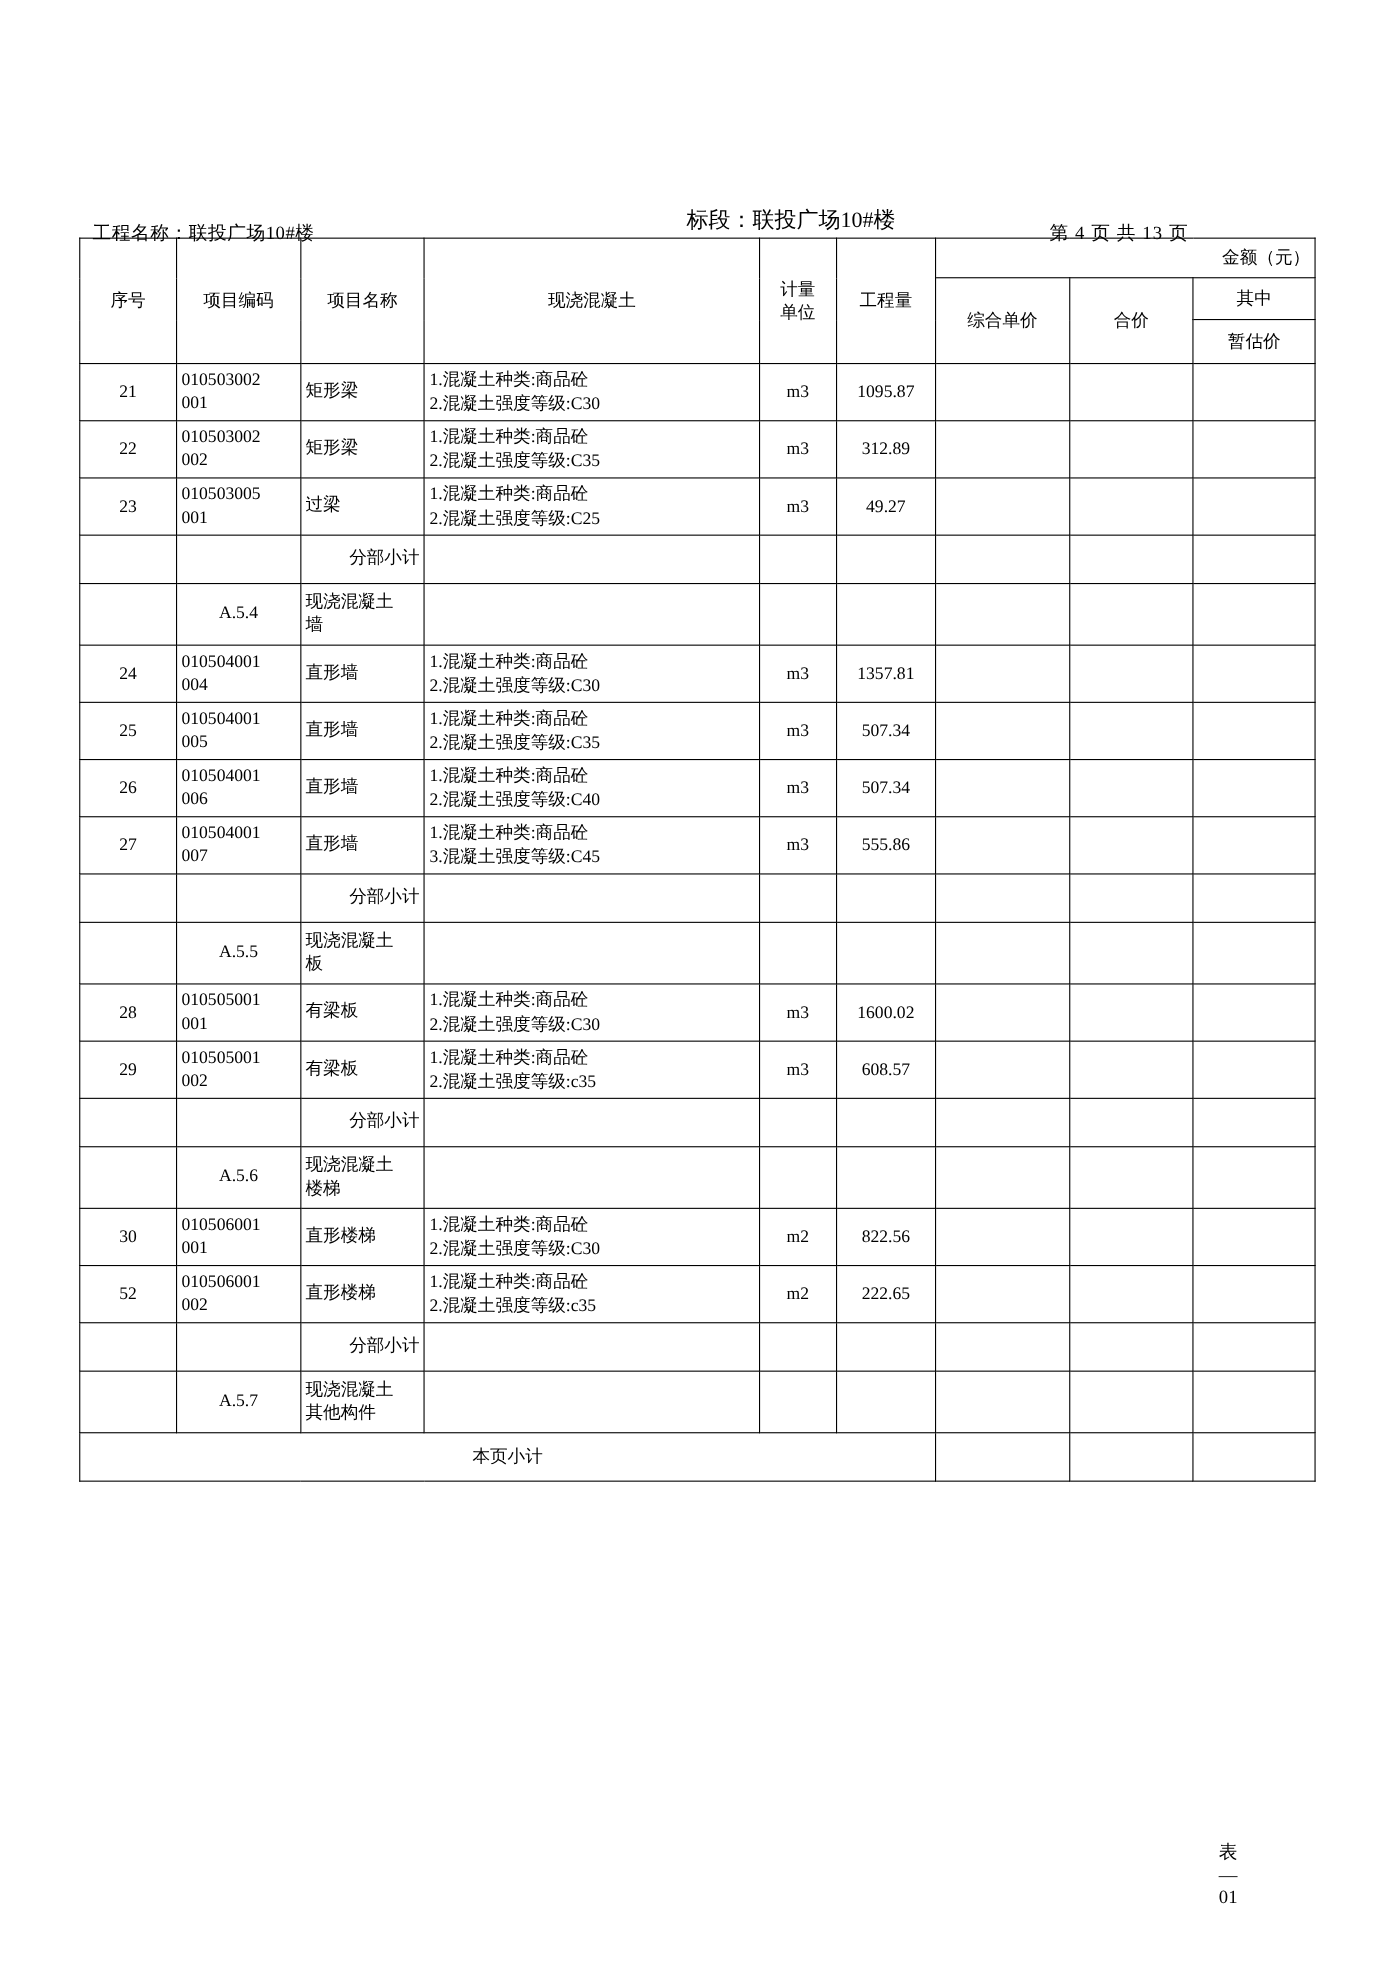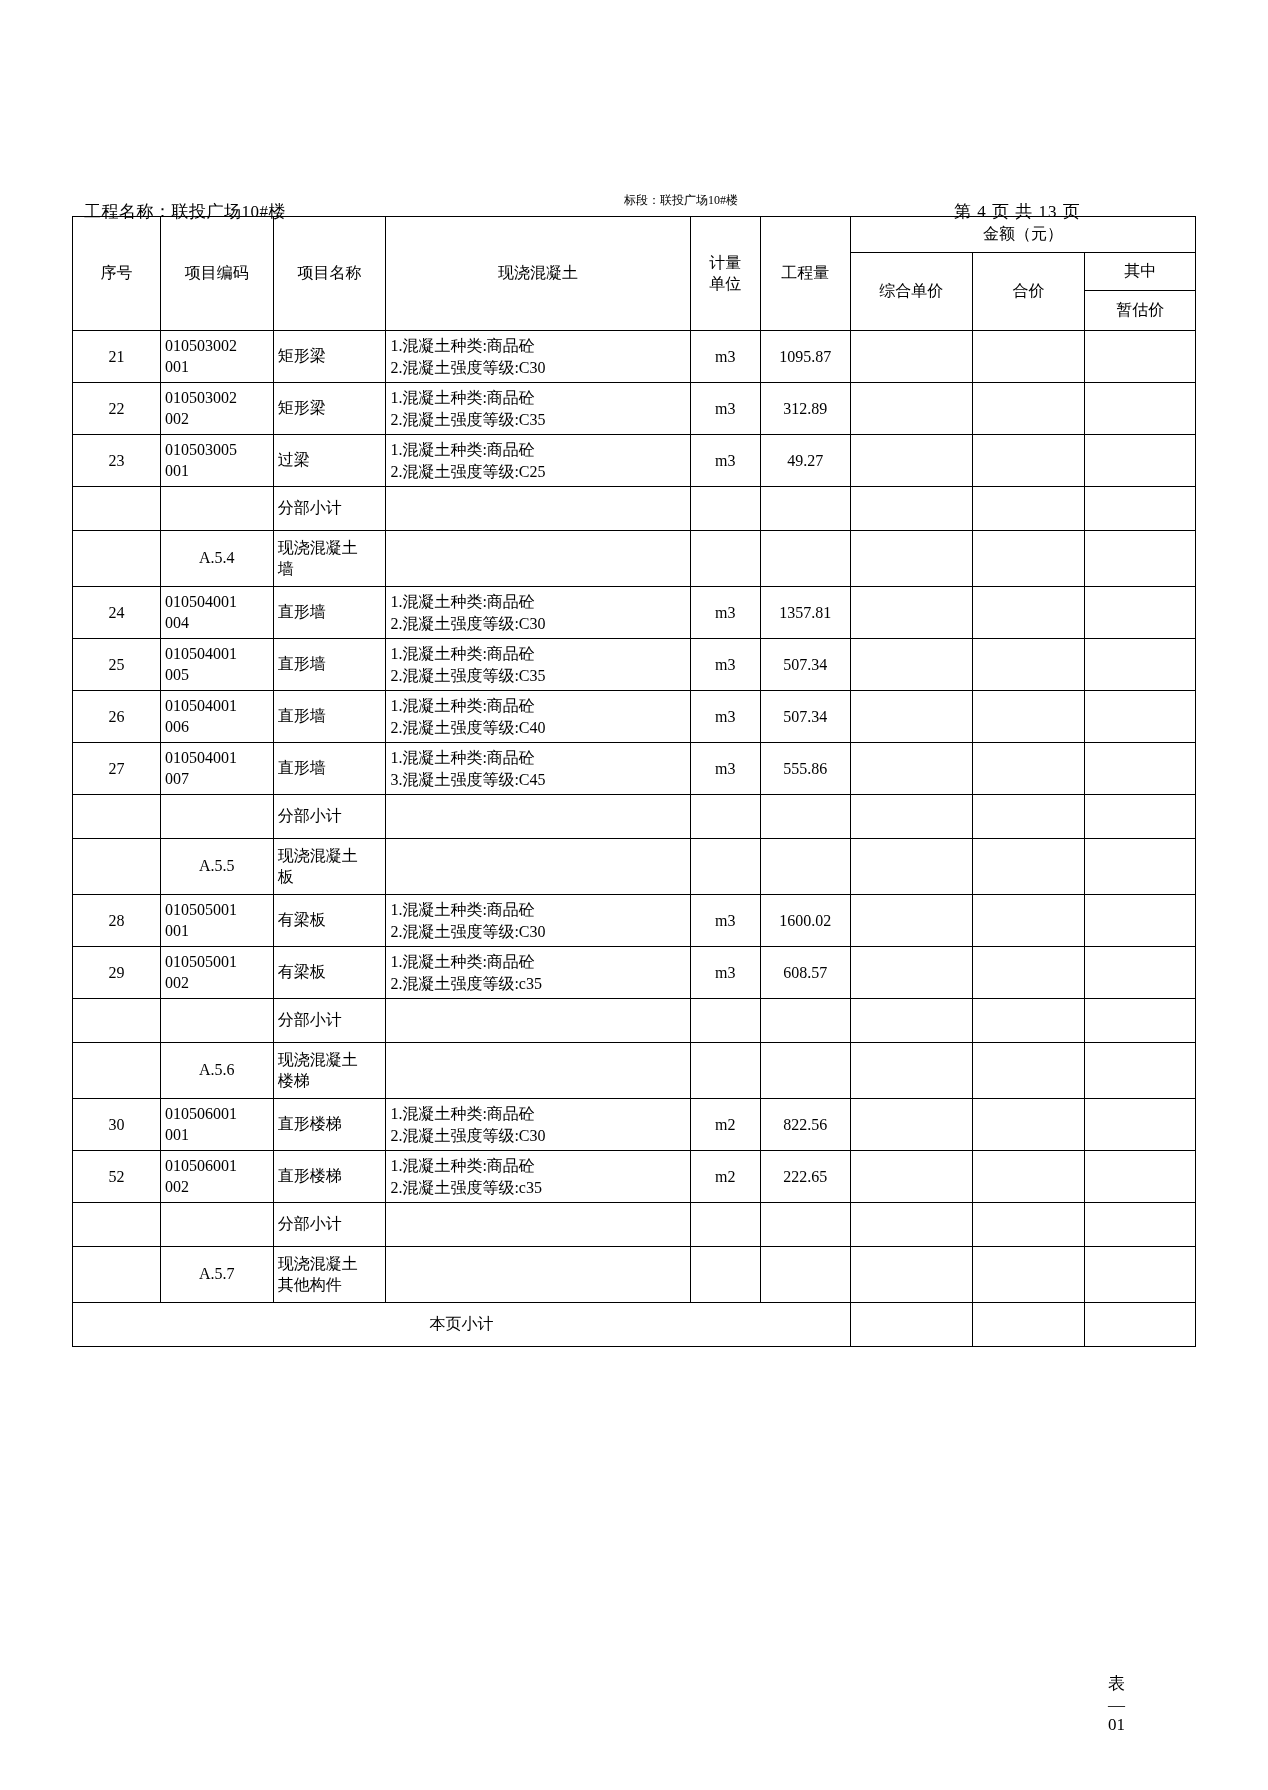--- a/index.html
+++ b/index.html
@@ -33,21 +33,21 @@
     left: 0;
     top: 10px;
     font-size: 17px;
     letter-spacing: 0.5px;
   }
   .hdr-center {
     position: absolute;
     left: 540px;
     top: 0px;
     width: 250px;
-    font-size: 12px;
+    font-size: 20px;
     line-height: 20px;
   }
   .hdr-right {
     position: absolute;
     left: 870px;
     top: 10px;
     font-size: 17px;
     letter-spacing: 1px;
   }
   table.main {
@@ -70,28 +70,28 @@
   .c-code { width: 100px; text-align: left; padding-left: 8px; }
   .c-name { width: 100px; text-align: left; padding-left: 6px; }
   .c-desc { width: 270px; text-align: left; padding-left: 8px; }
   .c-unit { width: 62px; text-align: center; }
   .c-qty { width: 80px; text-align: center; }
   .c-price { width: 108px; text-align: center; }
   .c-total { width: 100px; text-align: center; }
   .c-prov { width: 98px; text-align: center; }
 
   .hcell { text-align: center; vertical-align: middle; font-size: 17px; }
-  .amount-head { text-align: center; font-size: 17px; font-family: Liberation Mono, monospace; }
+  .amount-head { text-align: right; font-size: 17px; font-family: Liberation Mono, monospace; }
 
   .desc-lines { line-height: 1.35; font-size: 15px; }
   .code-lines { line-height: 1.3; font-size: 15.5px; }
   .name-lines { line-height: 1.3; }
   .num { font-family: "Liberation Serif", serif; }
   .row-tall td { height: 52px; }
-  .row-sub td { height: 44px; }
+  .row-sub td { height: 44px; text-align: right; }
   .row-grp td { height: 56px; }
   .bottom-row td { height: 44px; text-align: center; font-size: 17px; }
 
   .note {
     position: absolute;
     left: 84px;
     top: 1608px;
     font-size: 16px;
   }
   .formno {

